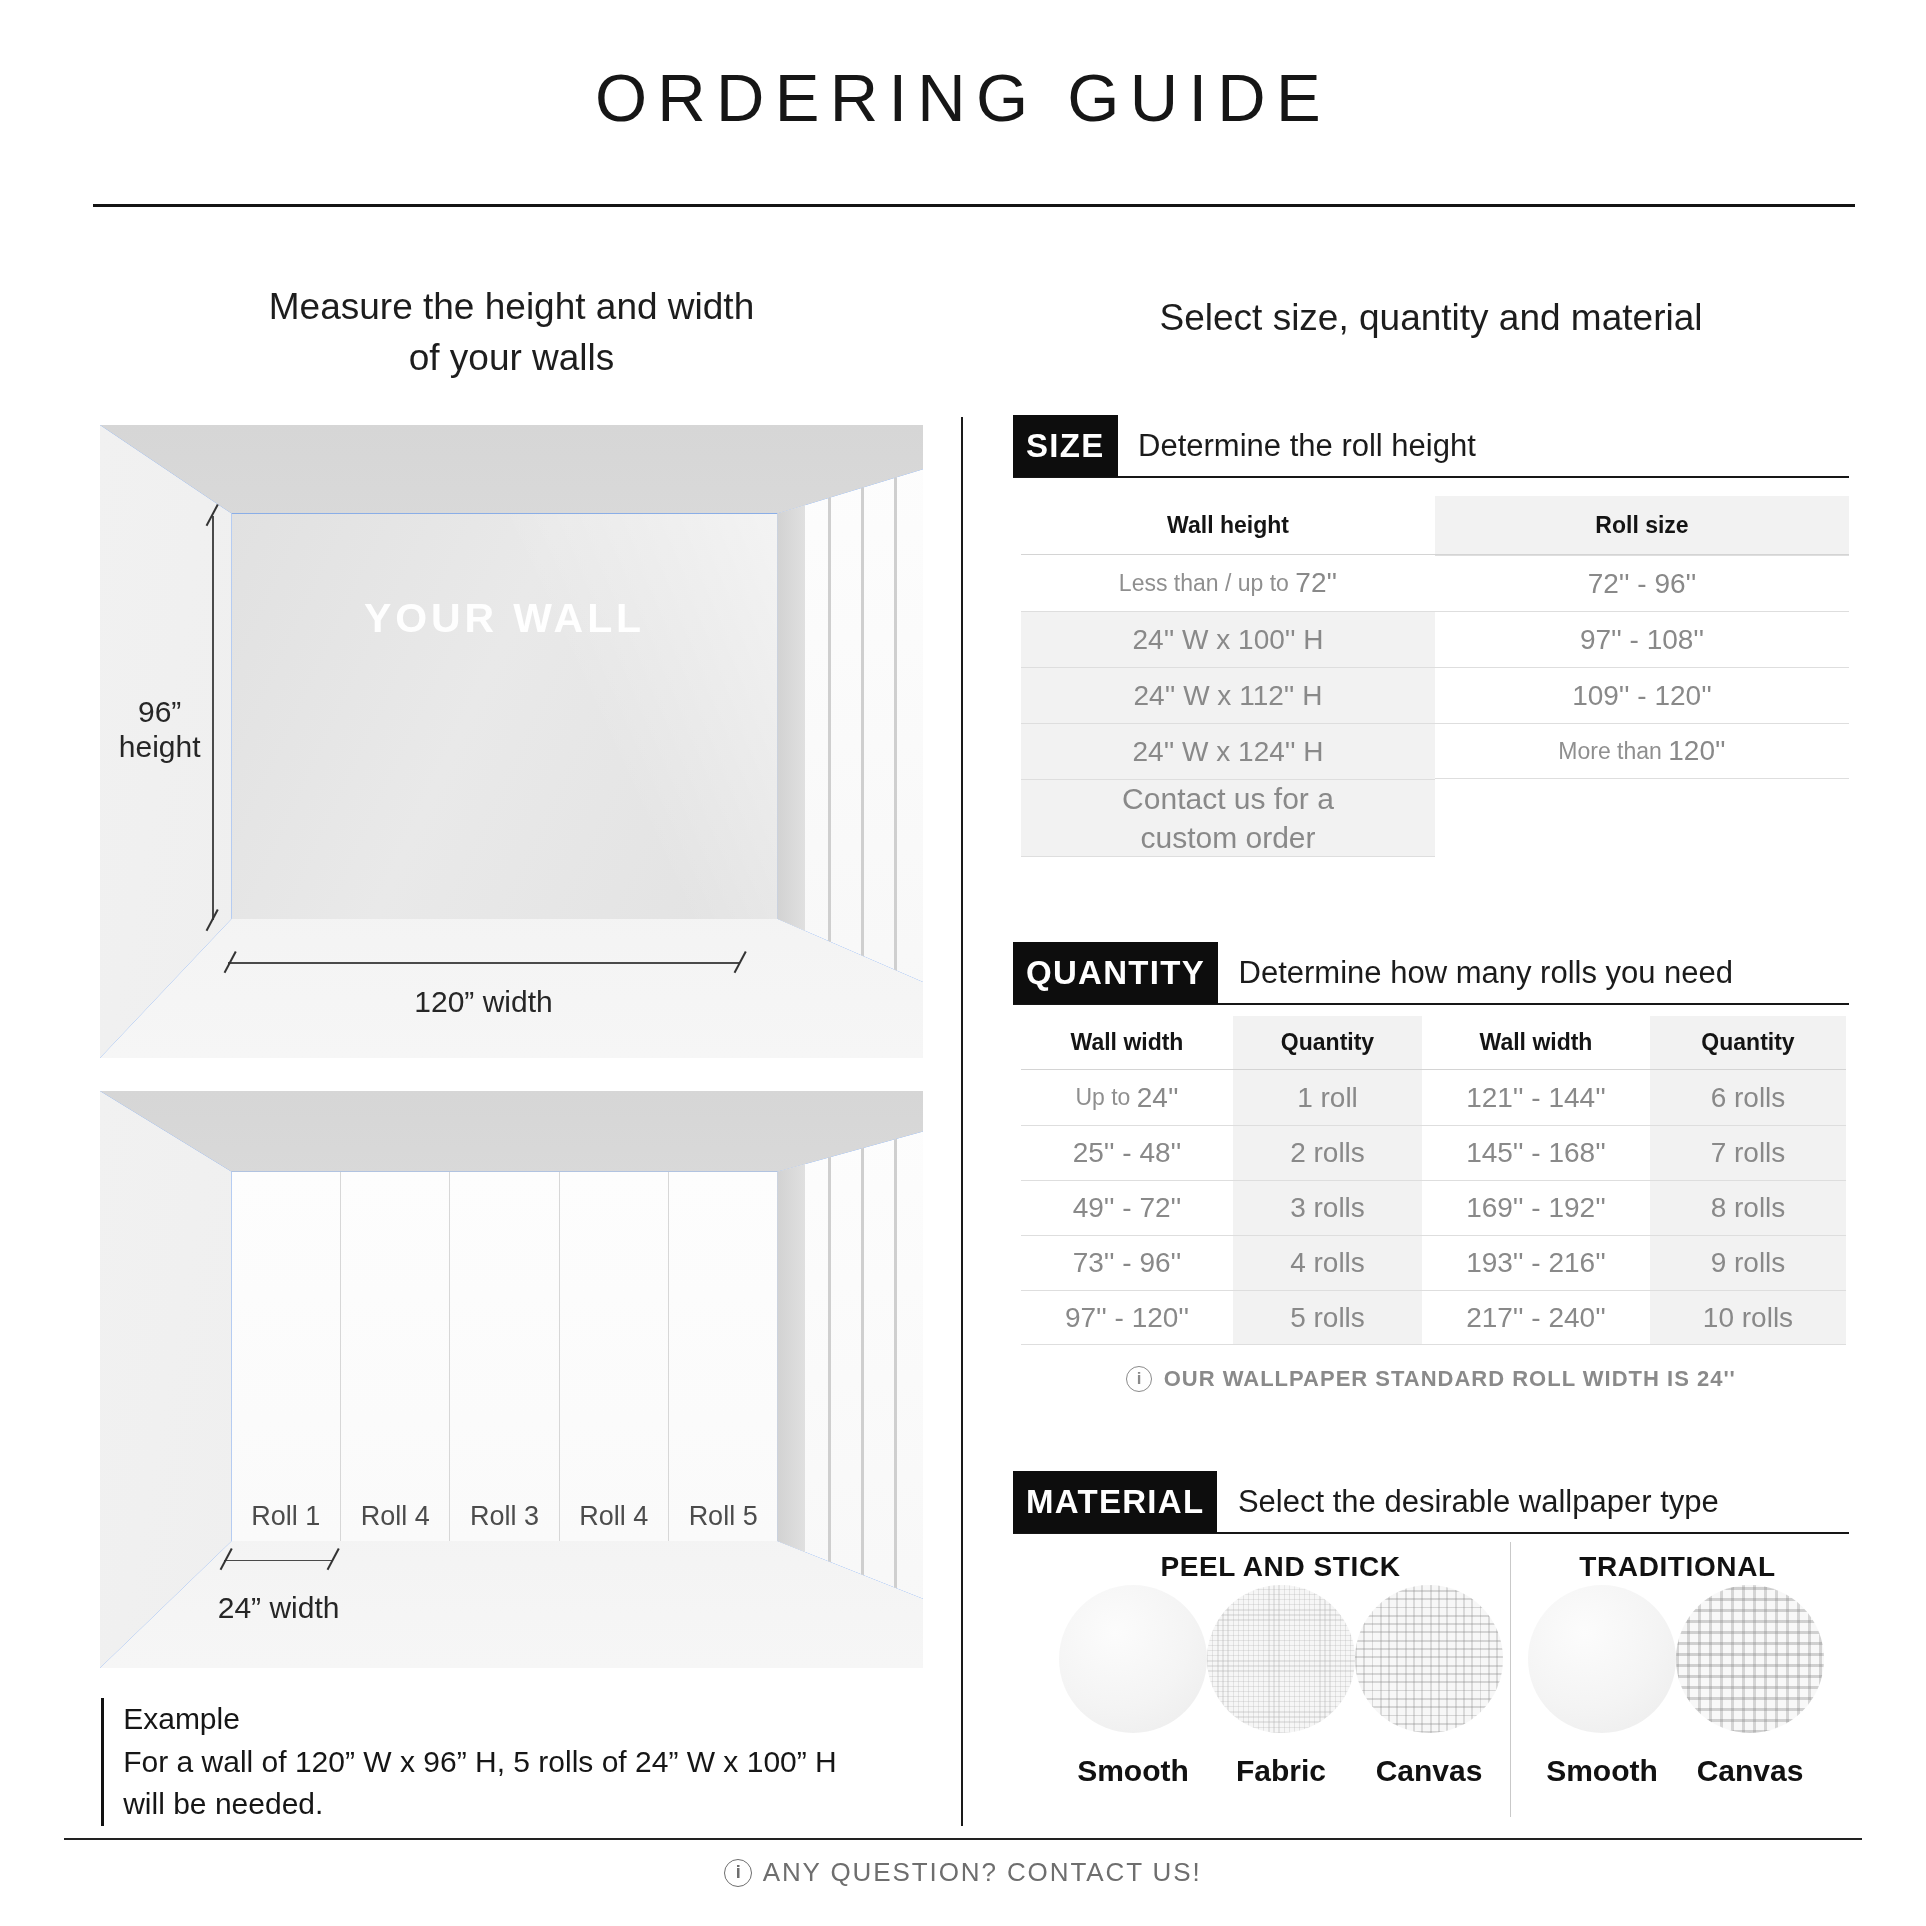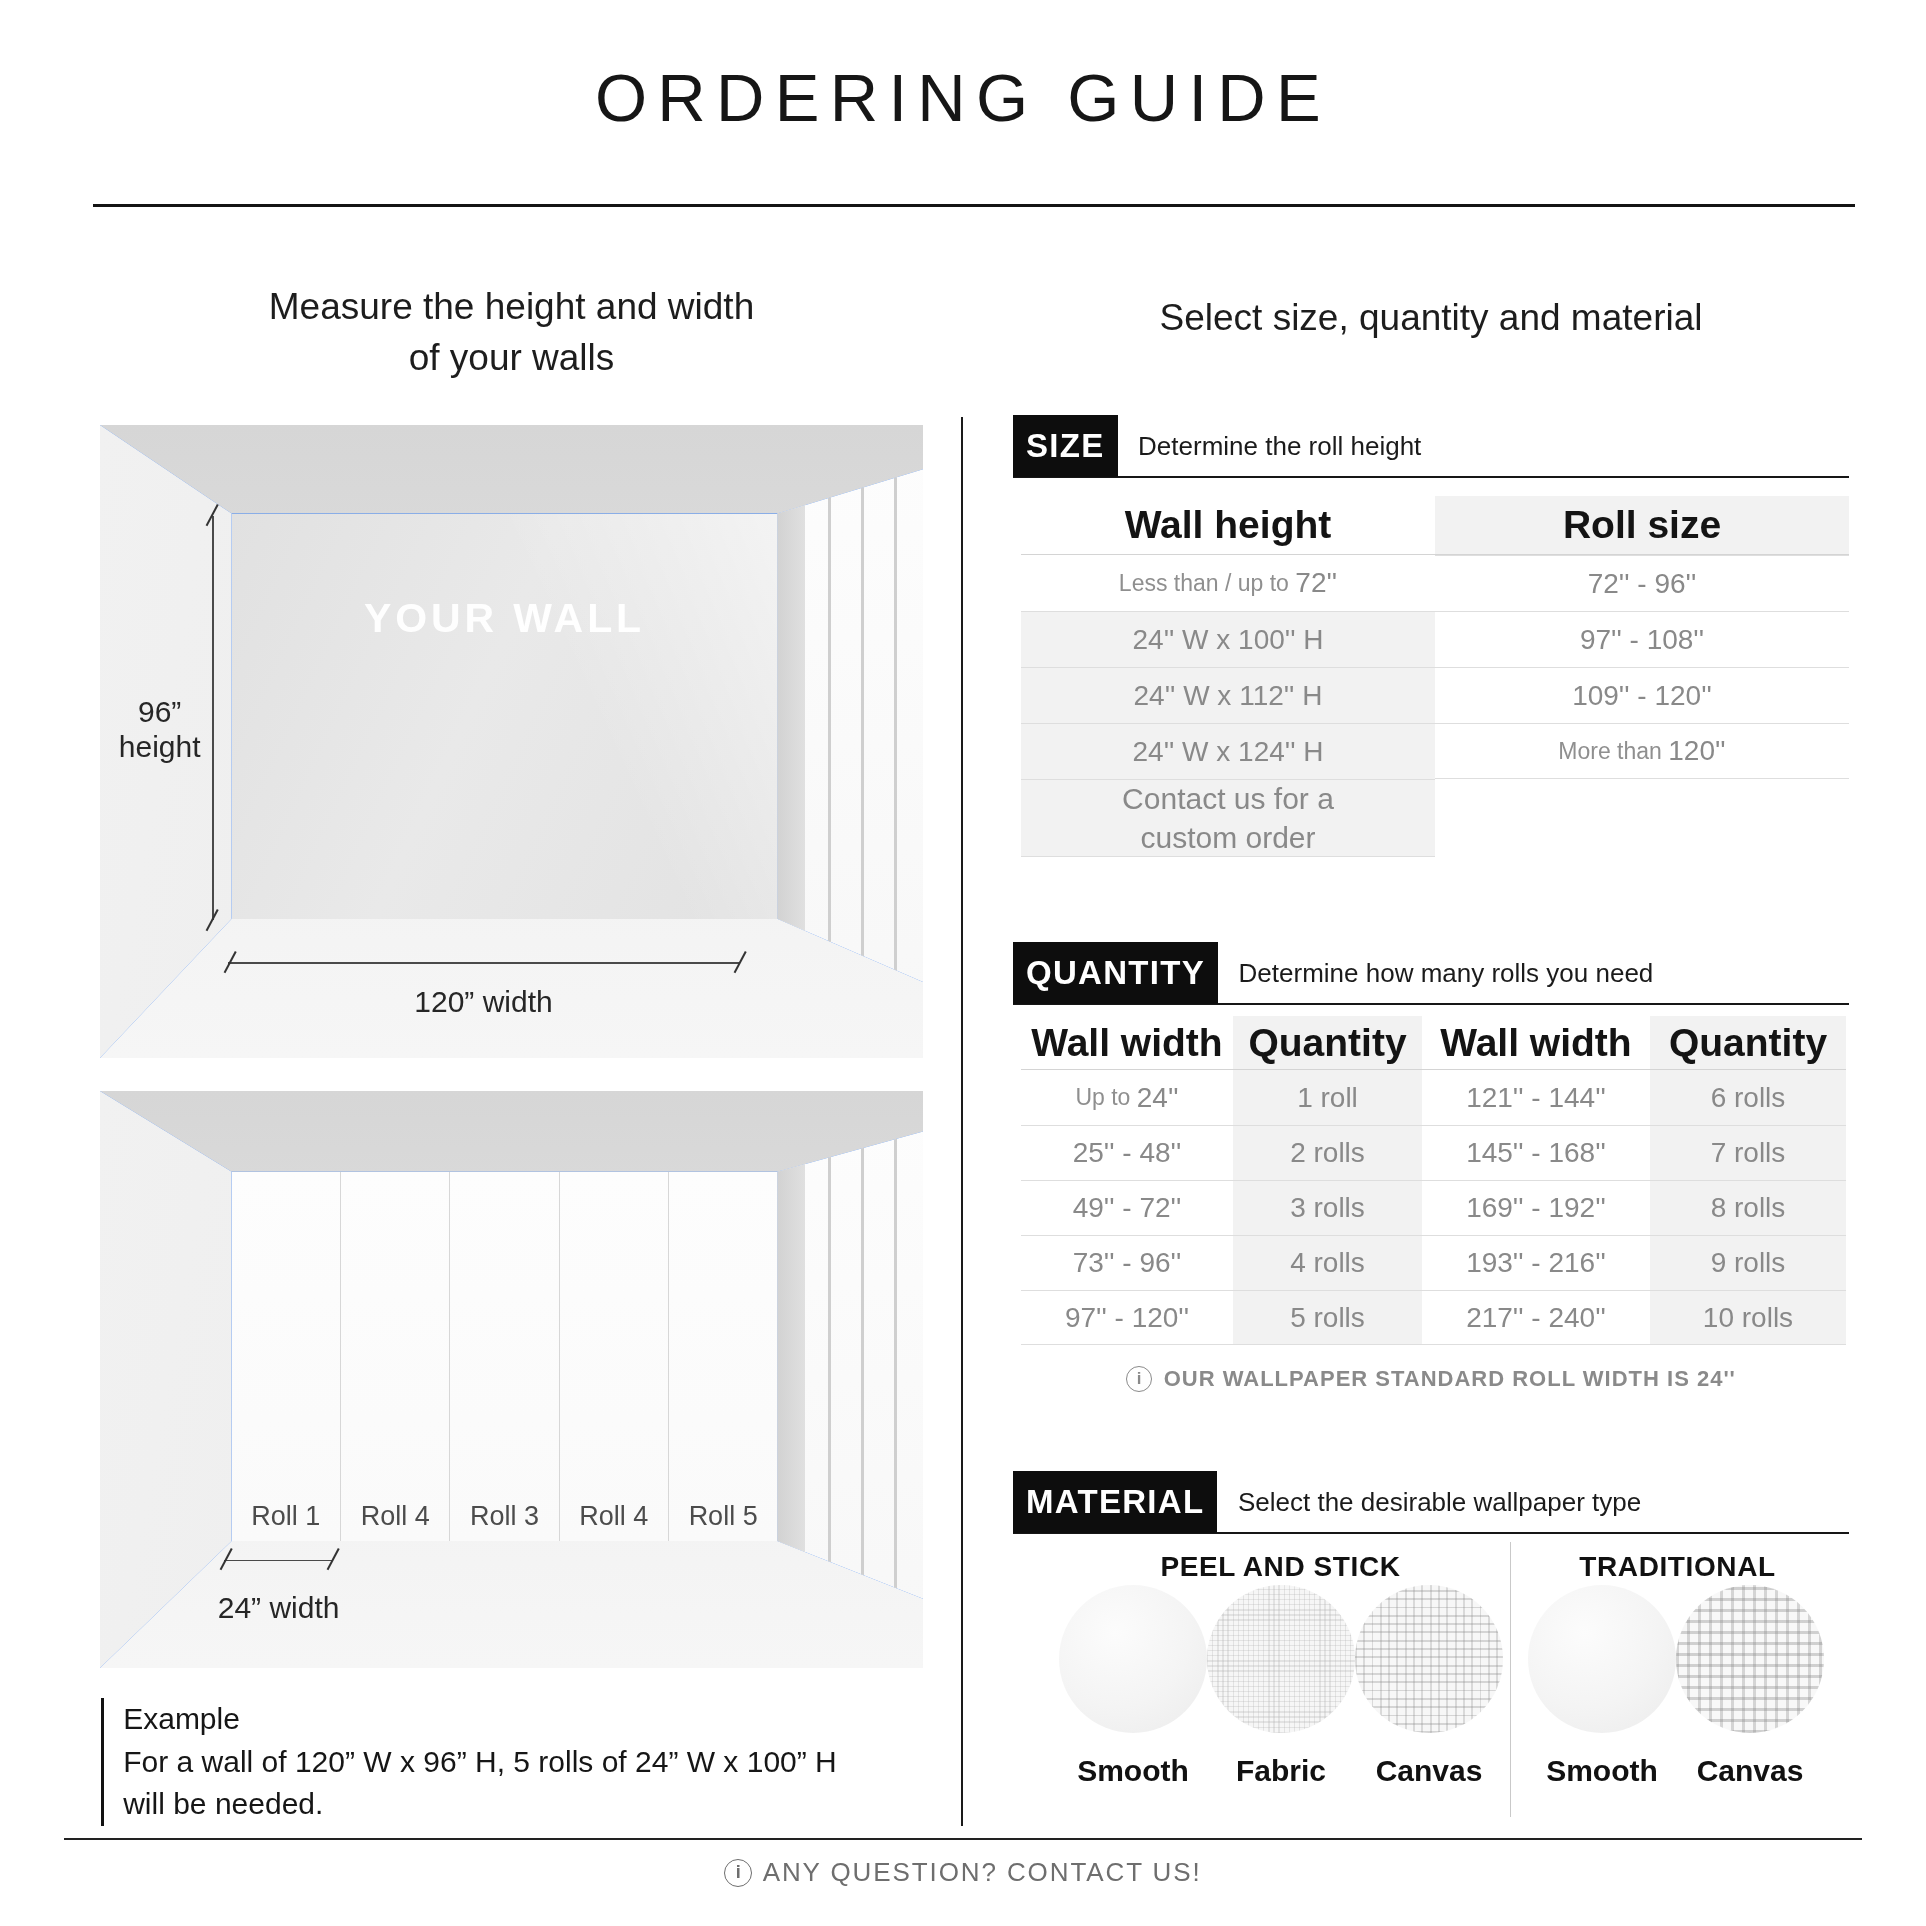--- a/index.html
+++ b/index.html
@@ -61,28 +61,28 @@
   .example { left: 101px; top: 1698px; width: 783px; display: flex; }
   .example-bar { width: 3.2px; background: #111; align-self: stretch; }
   .example-text { margin-left: 19px; font-size: 30px; color: #161616; line-height: 1.42; }
 
   
   .badge-row { left: 1013px; width: 836px; height: 62px; display: flex; align-items: center;
                gap: 20.5px; border-bottom: 2.6px solid #161616; }
   .row-size { top: 416px; } .row-qty { top: 943px; } .row-mat { top: 1472px; }
   .badge { background: #0d0d0d; color: #fff; font-weight: 700; font-size: 33px; letter-spacing: 1.3px;
            height: 62px; display: flex; align-items: center; padding: 0 13px; }
-  .badge-sub { font-size: 26px; color: #1b1b1b; white-space: nowrap; }
+  .badge-sub { font-size: 31px; color: #1b1b1b; white-space: nowrap; }
 
   
   .tbl { position: absolute; display: grid; }
   .cell { display: flex; align-items: center; justify-content: center; text-align: center;
           font-size: 28px; color: #898989; }
   .cell .sm { font-size: 23px; color: #8f8f8f; margin-right: 6.4px; }
-  .cell.hdr { font-size: 39px; font-weight: 700; color: #141414; }
+  .cell.hdr { font-size: 23px; font-weight: 700; color: #141414; }
   .cell.shade { background: #f2f2f2; }
   .cell.bt { border-top: 1.3px solid #dedede; }
   .cell.hb { border-bottom: 1.3px solid #d4d4d4; }
   .cell.bb { border-bottom: 1.3px solid #dedede; }
   .size-table { left: 1021px; top: 496px; width: 828px; grid-template-columns: 1fr 1fr;
                 grid-template-rows: 59px 56px 56px 56px 56px 78px; }
   .qty-table { left: 1021px; top: 1016px; width: 825px; grid-template-columns: 212px 189px 228px 196px;
                grid-template-rows: 54px 55px 55px 55px 55px 55px; }
   .two-line { flex-direction: column; font-size: 30px; line-height: 1.3; }
 

